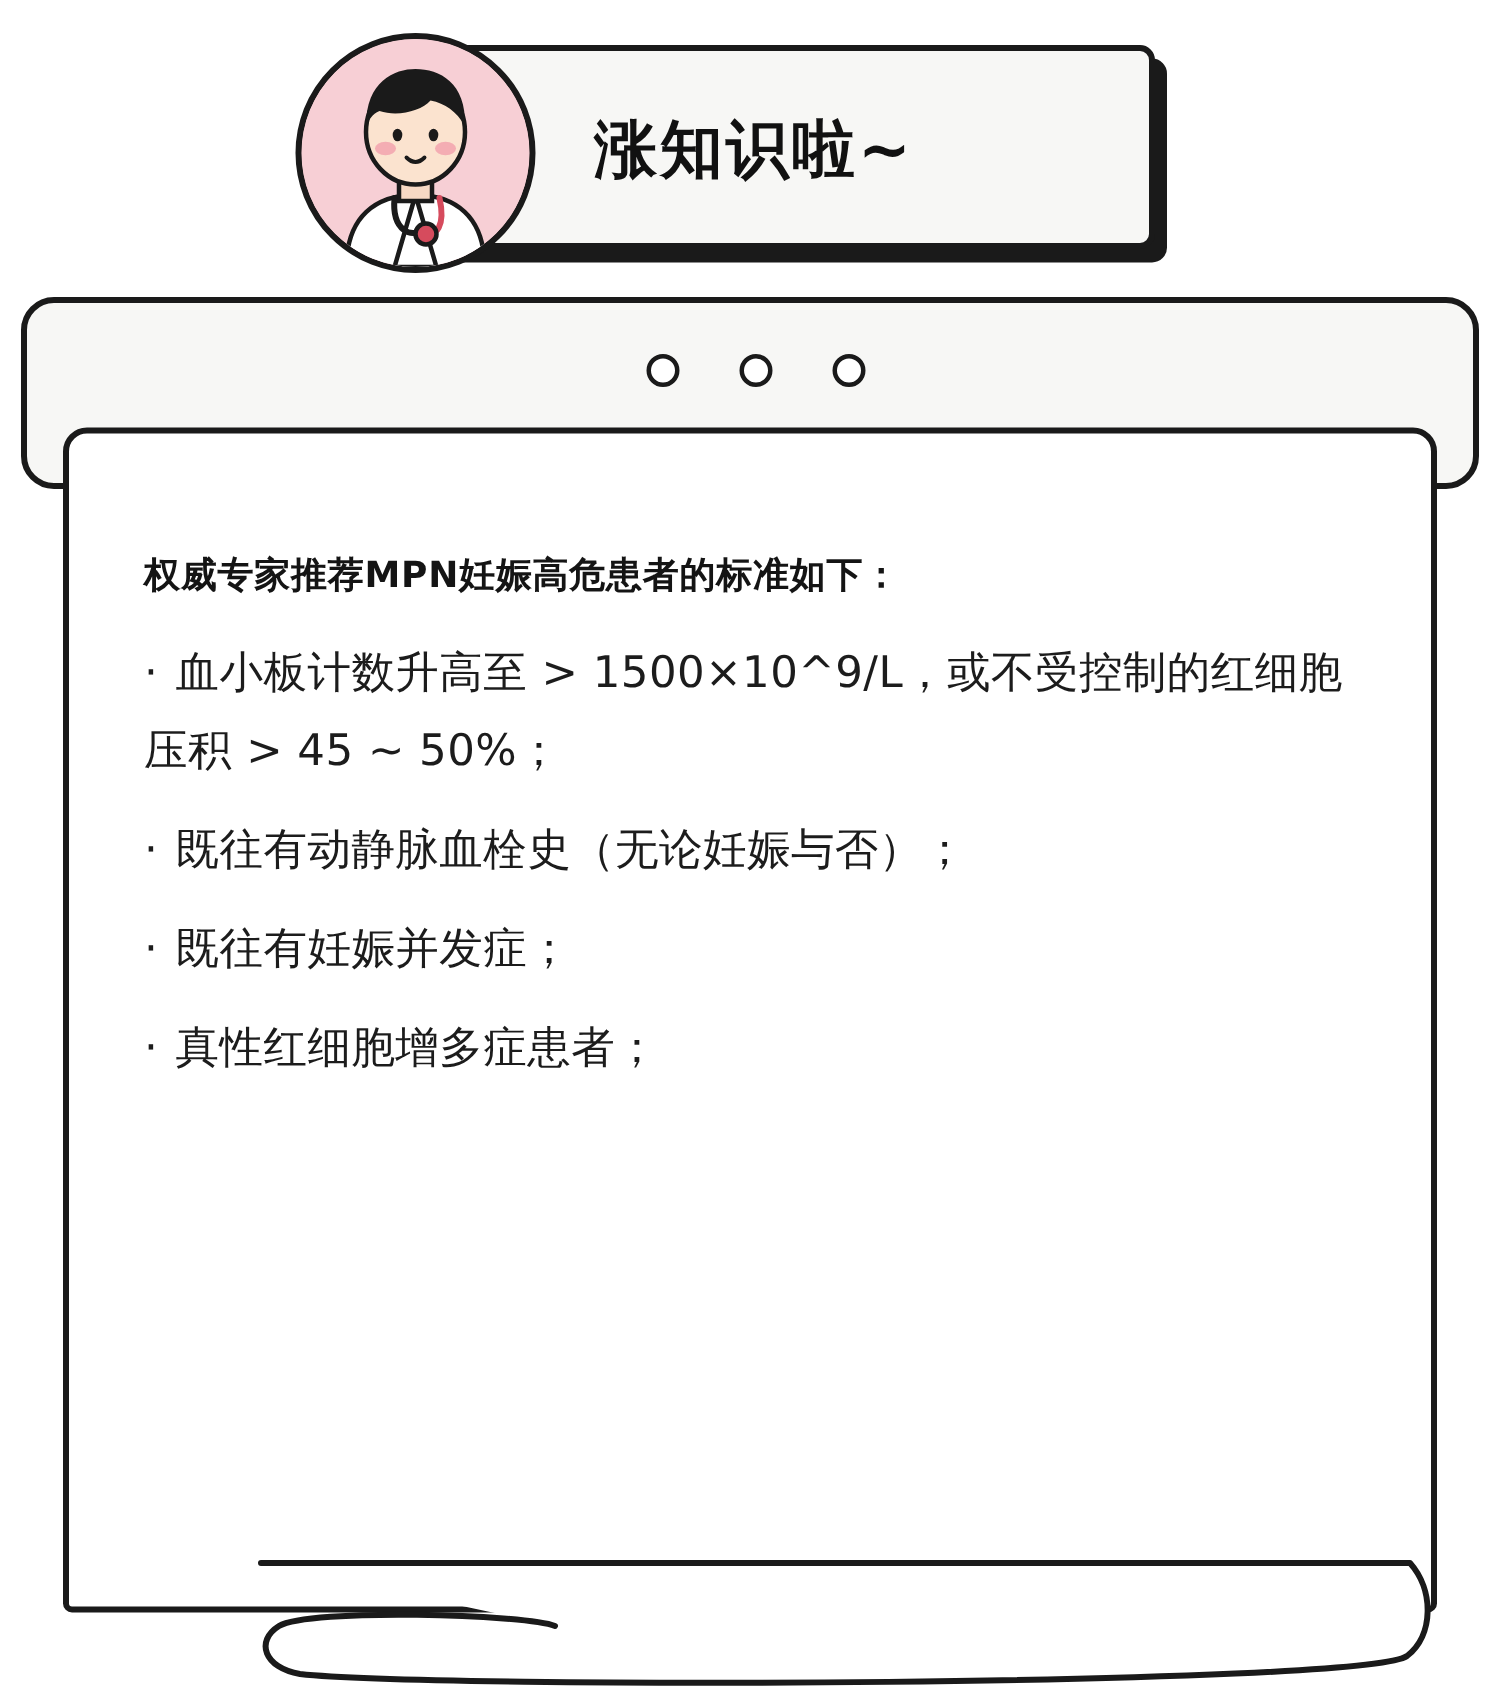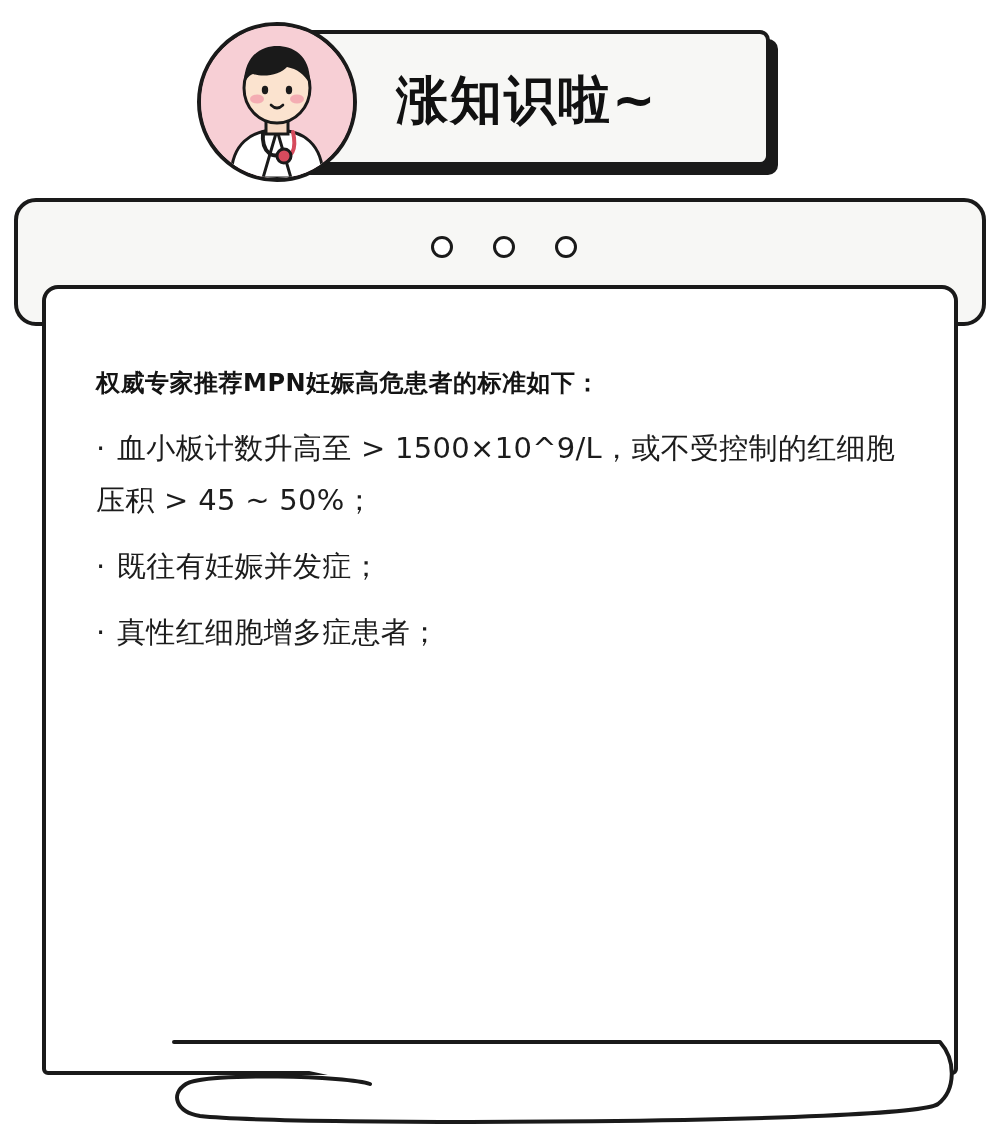--- a/index.html
+++ b/index.html
@@ -32,21 +32,21 @@
     background: #f7f7f5;
     border: 4px solid #1a1a1a;
     border-radius: 10px;
     box-shadow: 8px 9px 0 #1a1a1a;
     box-sizing: border-box;
   }
   .banner-title {
     position: absolute;
     left: 130px;
     top: 26px;
-    font-size: 52px;
+    font-size: 42px;
     line-height: 80px;
     font-weight: bold;
     color: #111111;
     letter-spacing: 2px;
     white-space: nowrap;
     font-family: "DejaVu Sans", "Liberation Sans", sans-serif;
   }
   .avatar {
     position: absolute;
     left: 197px;
@@ -199,19 +199,23 @@
 
 <div class="content">
   <p class="lead">权威专家推荐MPN妊娠高危患者的标准如下：</p>
 
   <p class="bullet">
     <span class="mark">·</span>
     <span>血小板计数升高至 &gt; 1500×10^9/L，或不受控制的红细胞压积 &gt; 45 ~ 50%；</span>
   </p>
   <p class="bullet">
     <span class="mark">·</span>
+    <span>既往有动静脉血栓史（无论妊娠与否）；</span>
+  </p>
+  <p class="bullet">
+    <span class="mark">·</span>
     <span>既往有妊娠并发症；</span>
   </p>
   <p class="bullet">
     <span class="mark">·</span>
     <span>真性红细胞增多症患者；</span>
   </p>
 </div>
 
 </body></html>

